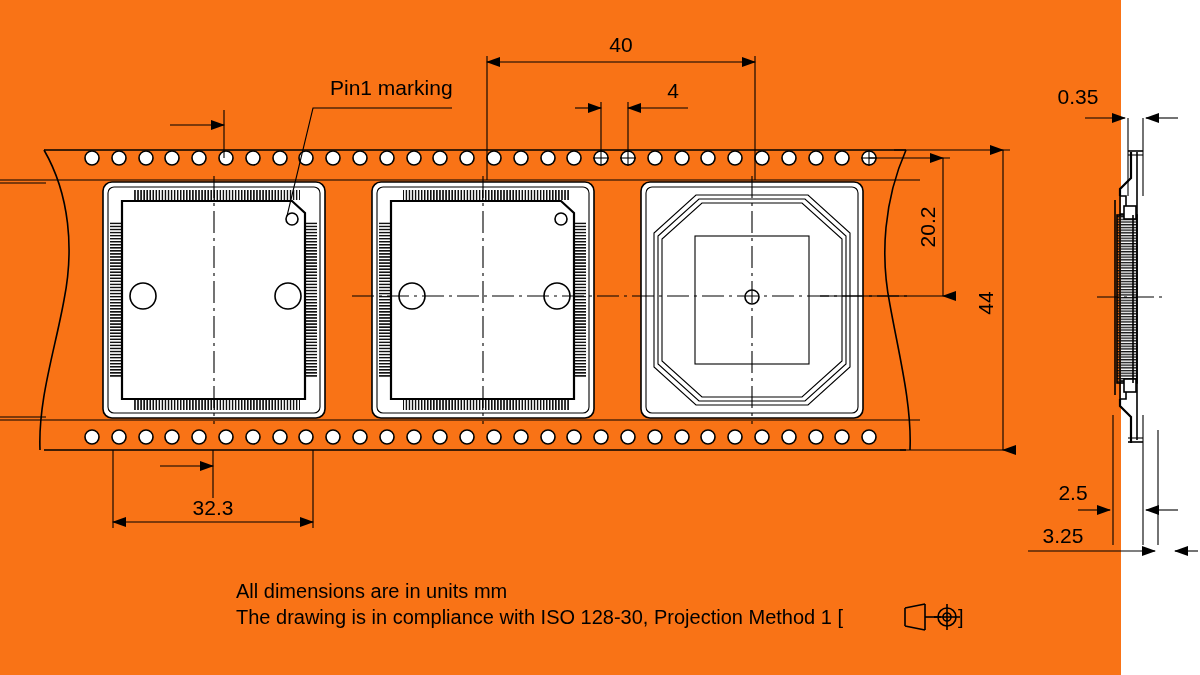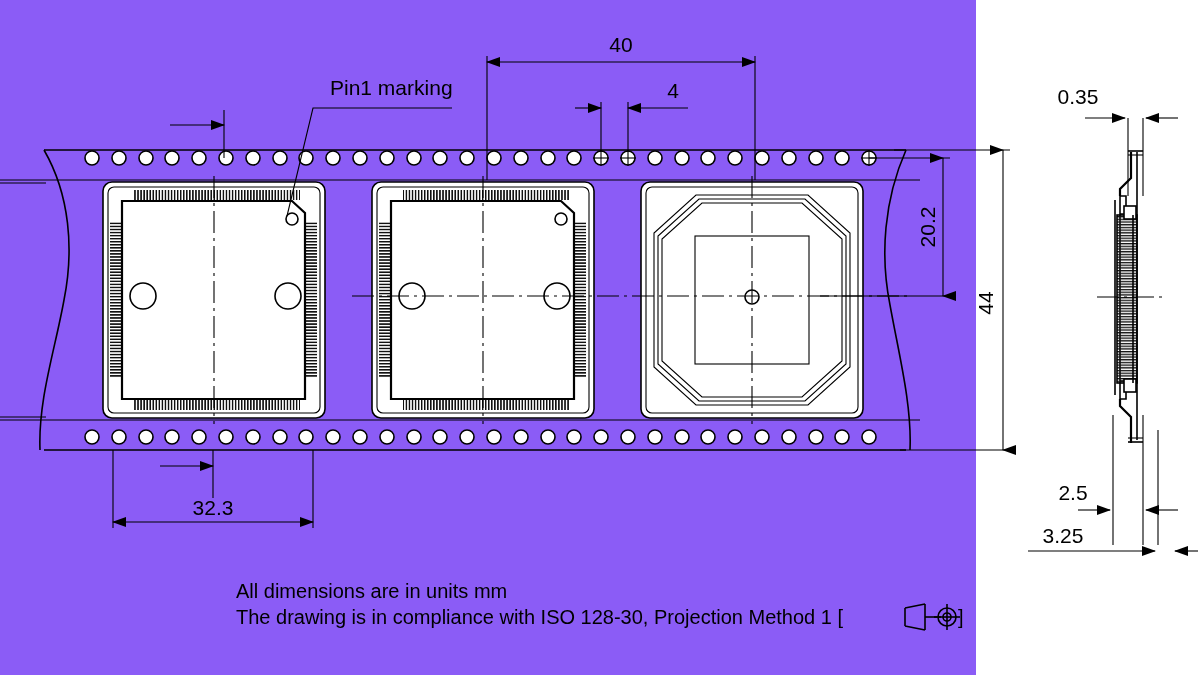--- a/index.html
+++ b/index.html
@@ -1,18 +1,18 @@
 <!DOCTYPE html>
 <html><head>
 <meta charset="utf-8">
 <style>
   html,body{margin:0;padding:0;background:#ffffff;}
   body{width:1200px;height:675px;overflow:hidden;
        font-family:"Liberation Sans",sans-serif;}
-  #stage{position:relative;width:976px;height:675px;background:#8b5cf6;}
+  #stage{position:relative;width:1121px;height:675px;background:#f97316;}
   svg{display:block;}
   text{font-family:"Liberation Sans",sans-serif;fill:#000;}
   .dimtxt{font-size:21px;}
   .notetxt{font-size:20px;}
   .lbl{font-size:21px;}
   .ln{stroke:#000;fill:none;}
   .thin{stroke-width:1.1;}
   .med{stroke-width:1.6;}
   .thick{stroke-width:2.2;}
   .dash{stroke-dasharray:22 5 3 5;}

